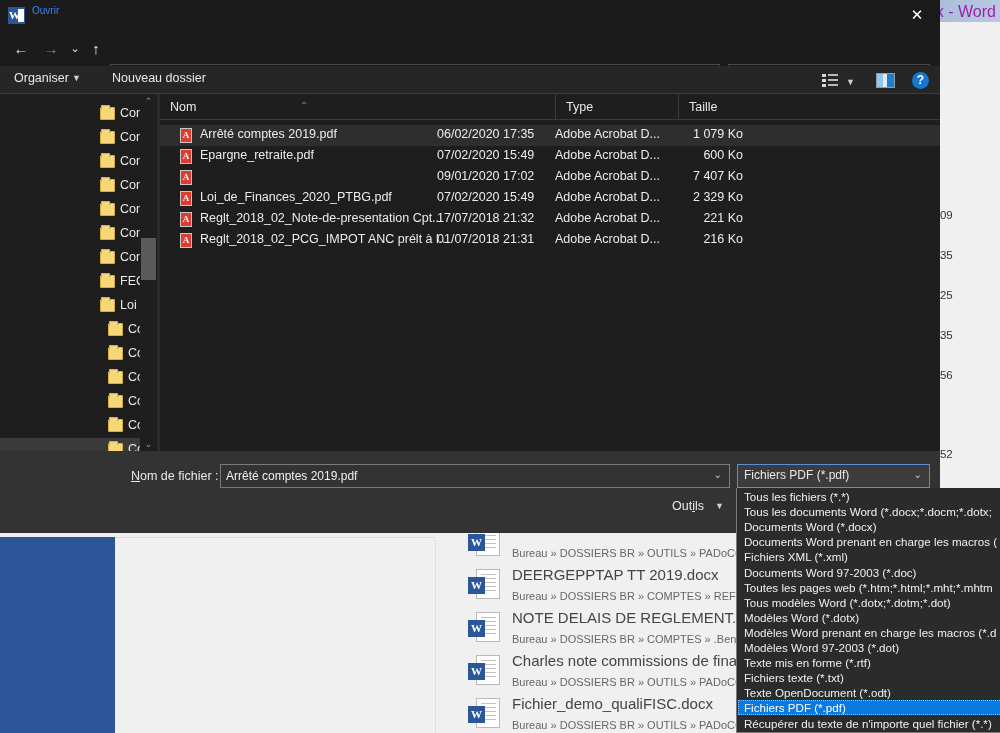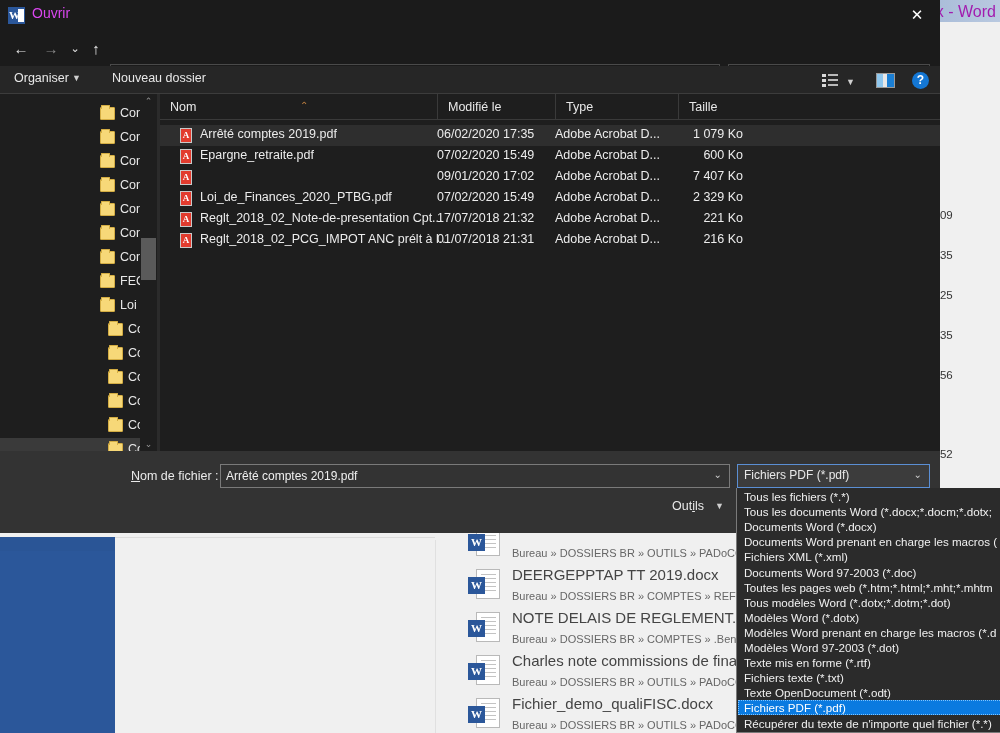--- a/index.html
+++ b/index.html
@@ -91,21 +91,21 @@
     position: absolute; left: 1px; top: 1px; width: 9px; height: 15px;
     color: #fff; font-size: 11px; font-weight: bold; line-height: 15px;
     text-align: center; font-family: "Liberation Serif", serif;
   }
   #dlg-app-icon .pg {
     position: absolute; left: 10px; top: 2px; width: 6px; height: 13px;
     background: #fff;
   }
   #dlg-title {
     position: absolute; left: 32px; top: 5px;
-    font-size: 14px; color: #d946ef;
+    font-size: 10px; color: #3b82f6;
   }
   #dlg-close {
     position: absolute; right: 0; top: 0; width: 46px; height: 30px;
     color: #ffffff; font-size: 15px; line-height: 30px; text-align: center;
     cursor: pointer;
   }
 
   
   #navbar {
     position: absolute; left: 0; top: 30px; width: 940px; height: 36px;
@@ -594,21 +594,20 @@
   <div id="tree-scroll">
     <div id="tsc-up" class="arr">⌃</div>
     <div id="tree-thumb"></div>
     <div id="tsc-dn" class="arr">⌄</div>
   </div>
   <div id="tree-split"></div>
 
   <div id="filelist">
     <div id="col-header">
         <div class="col-h" style="left: 0px; width: 277px;">Nom<div id="sort-caret">⌃</div></div>
-        <div class="col-h" style="left: 277px; width: 118px;">Modifié le</div>
         <div class="col-h" style="left: 518px; width: 120px;">Taille</div>
         <div class="col-h" style="left: 395px; width: 123px;">Type</div>
       </div>
     <div id="file-rows">
         <div class="frow sel" style="top: 31px;">
           <div class="pdf-ico">
             <div class="a">A</div>
           </div>
           <div class="fname">Arrêté comptes 2019.pdf</div>
           <div class="fdate">06/02/2020 17:35</div>

